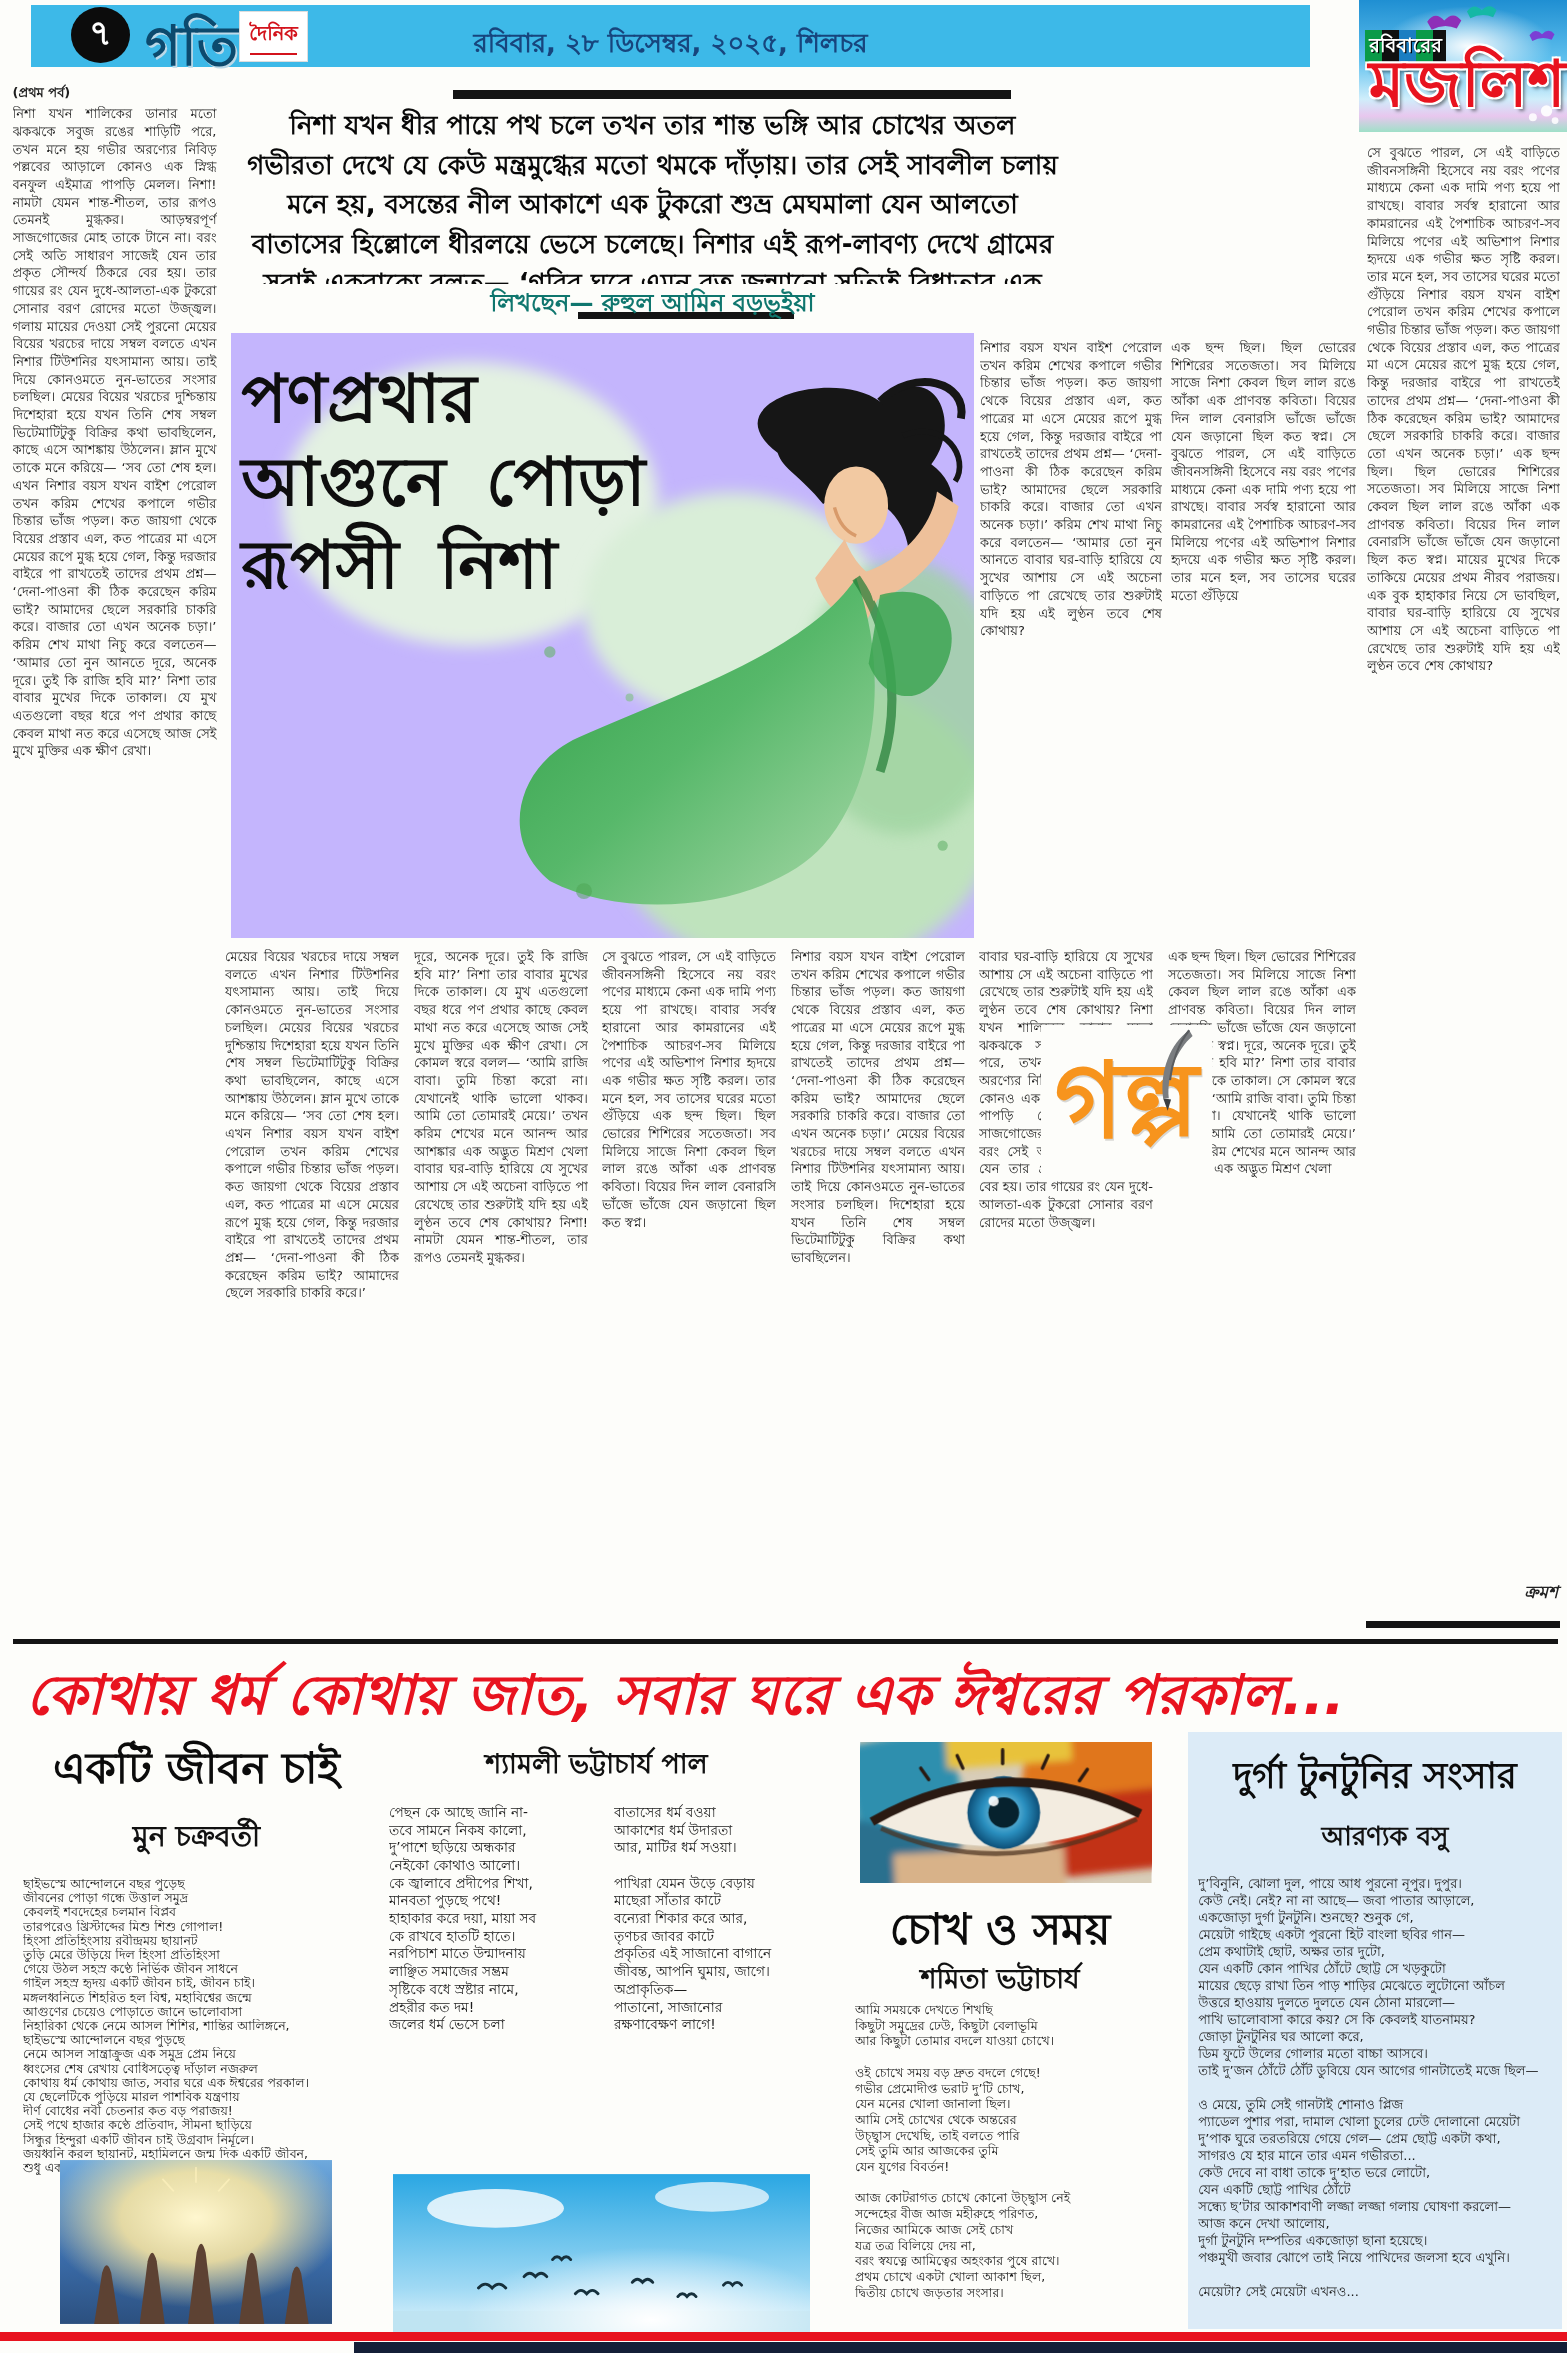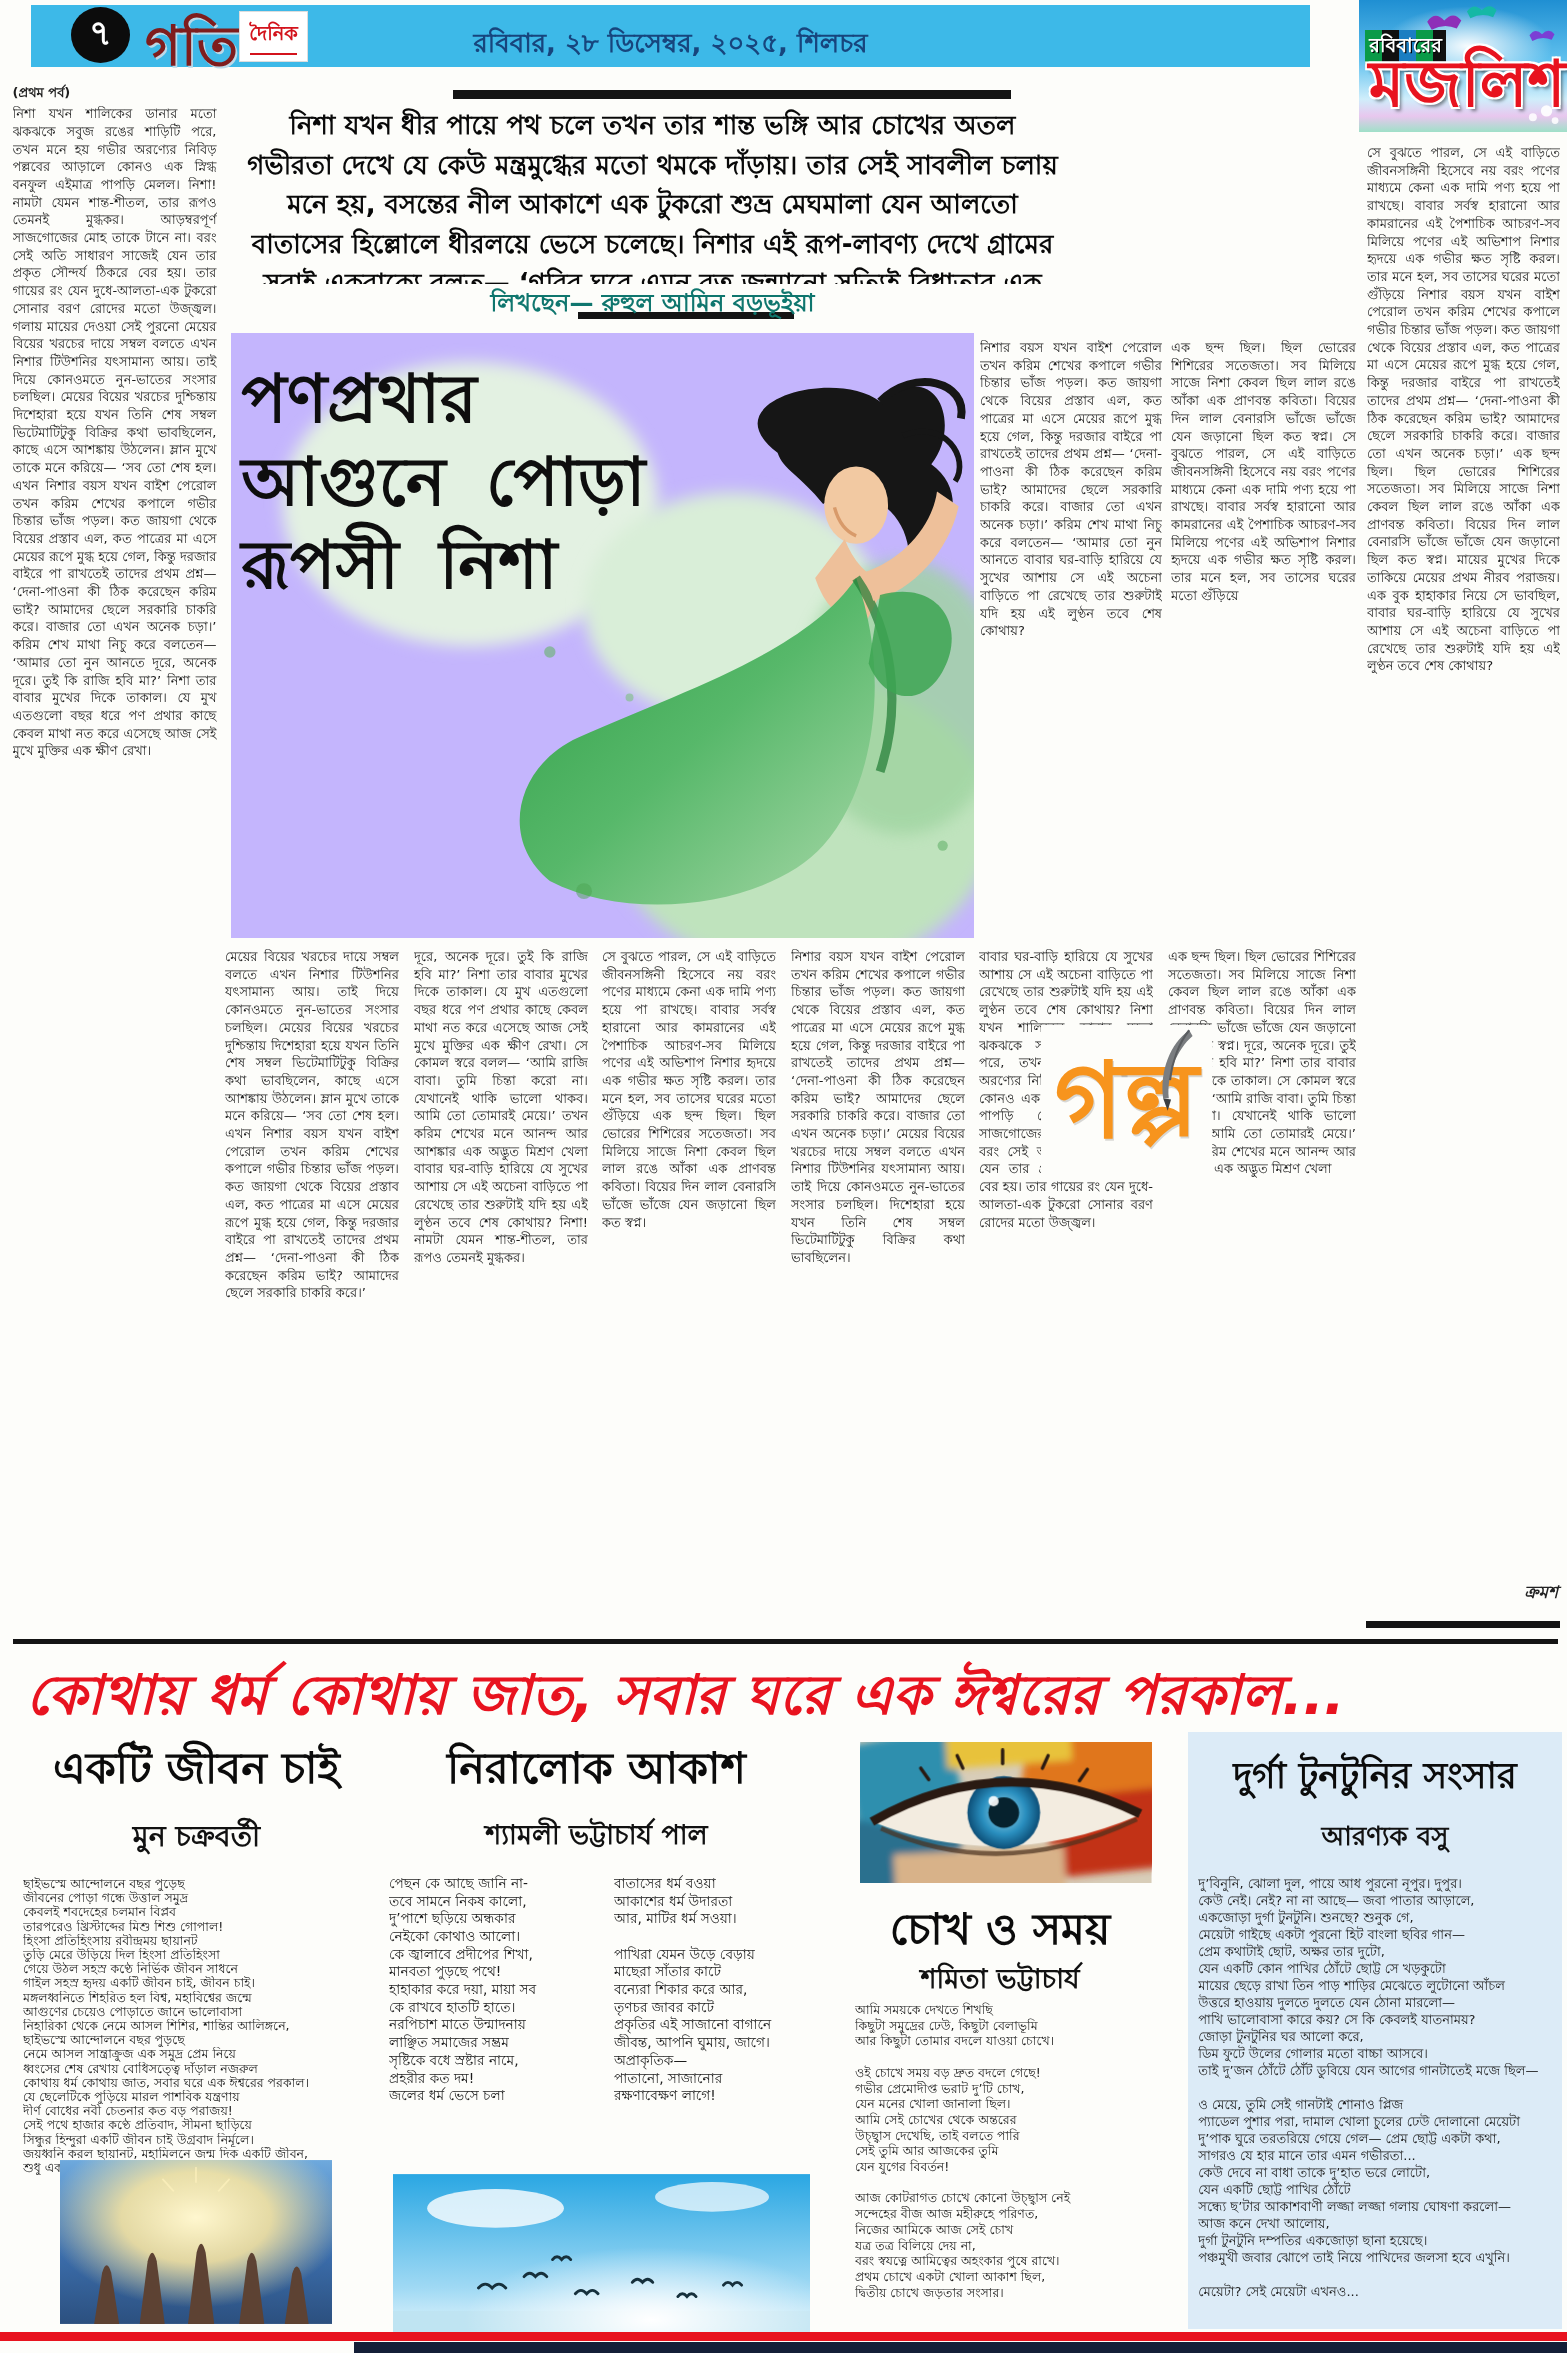--- a/index.html
+++ b/index.html
@@ -3,21 +3,21 @@
 <meta charset="utf-8">
 <style>
   html,body{margin:0;padding:0;background:#e9e9e9;}
   .page{position:relative;width:1567px;height:2354px;background:#fdfdfa;overflow:hidden;
         font-family:"DejaVu Sans",sans-serif;color:#1c1c1c;}
   
   .topbar{position:absolute;left:31px;top:4.6px;width:1279px;height:62px;background:#3db9e8;}
   .pagenum{position:absolute;left:40px;top:2.8px;width:59px;height:56px;border-radius:50%;
            background:#0c0c0c;color:#fff;font-size:35px;font-weight:bold;
            display:flex;align-items:center;justify-content:center;}
-  .gati{position:absolute;left:114px;top:-1.1px;font-size:55px;font-weight:900;color:#7f1d1d;
+  .gati{position:absolute;left:114px;top:-1.1px;font-size:55px;font-weight:900;color:#0c4a6e;
         text-shadow:1.7px 1.7px 0 #bcd9e8;}
   .dainik{position:absolute;left:201px;top:6.8px;width:67px;height:49px;background:#fff;
           display:flex;flex-direction:column;align-items:center;justify-content:center;border:0.6px solid #ddd;margin-left:7px;}
   .dainik .dword{color:#d3131c;font-size:19.4px;font-weight:900;}
   .dainik .dline{width:70%;height:2.3px;background:#d3131c;margin-top:2.3px;}
   .dateline{position:absolute;left:0;top:9px;width:100%;height:62px;display:flex;align-items:center;
             justify-content:center;font-size:26px;font-weight:bold;color:#17457d;}
   
   .masthead{position:absolute;left:1359px;top:0;width:208px;height:132px;overflow:hidden;
             background:linear-gradient(180deg,#1f8fd2 0%,#5fc0ee 45%,#cfeefb 75%,#e8c7ee 88%,#9fe0c8 100%);}
@@ -232,21 +232,20 @@
       </g>
       <g stroke="#fff3bf" stroke-width="3" opacity="0.7">
         <path d="M239,40 v-28"></path>
           <path d="M200,55 l-20,-22"></path>
           <path d="M278,55 l20,-22"></path>
       </g>
     </svg>
   </div>
 
   <div class="poem2">
-    <div class="poem-title">নিরালোক আকাশ</div>
     <div class="poem-author">শ্যামলী ভট্টাচার্য পাল</div>
     <div class="twocol">
       <div class="lines lcol">
           <div class="pline">পেছন কে আছে জানি না-</div>
           <div class="pline">তবে সামনে নিকষ কালো,</div>
           <div class="pline">দু’পাশে ছড়িয়ে অন্ধকার</div>
           <div class="pline">নেইকো কোথাও আলো।</div>
           <div class="pline">কে জ্বালাবে প্রদীপের শিখা,</div>
           <div class="pline">মানবতা পুড়ছে পথে!</div>
           <div class="pline">হাহাকার করে দয়া, মায়া সব</div>

